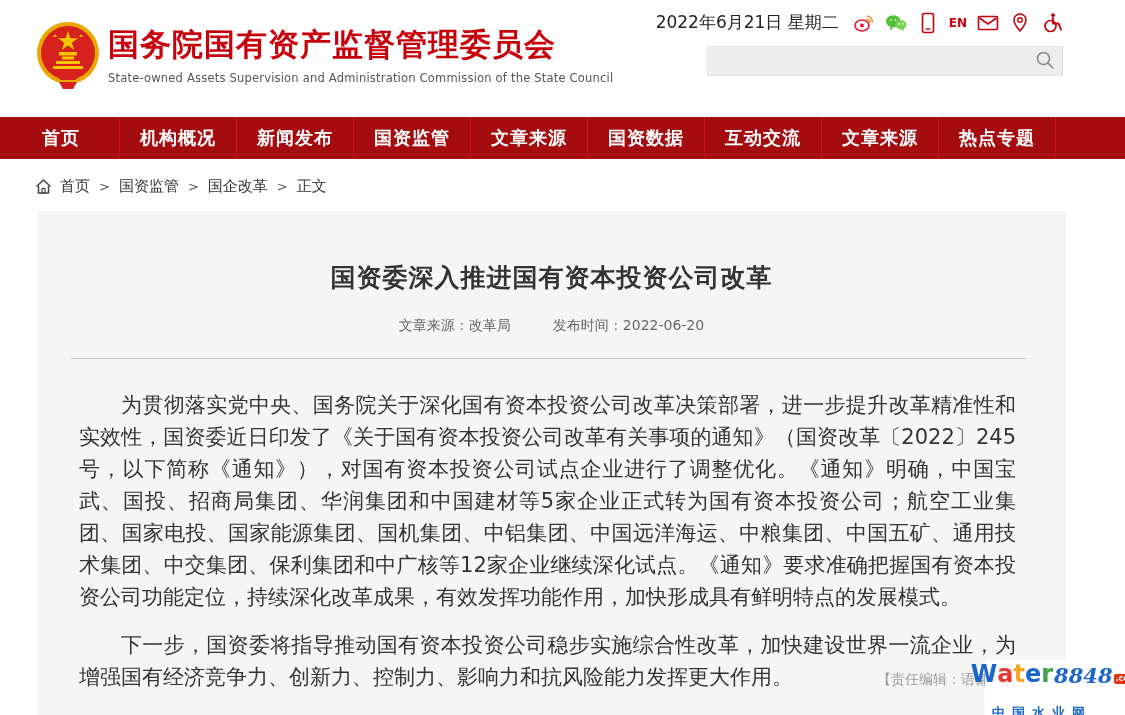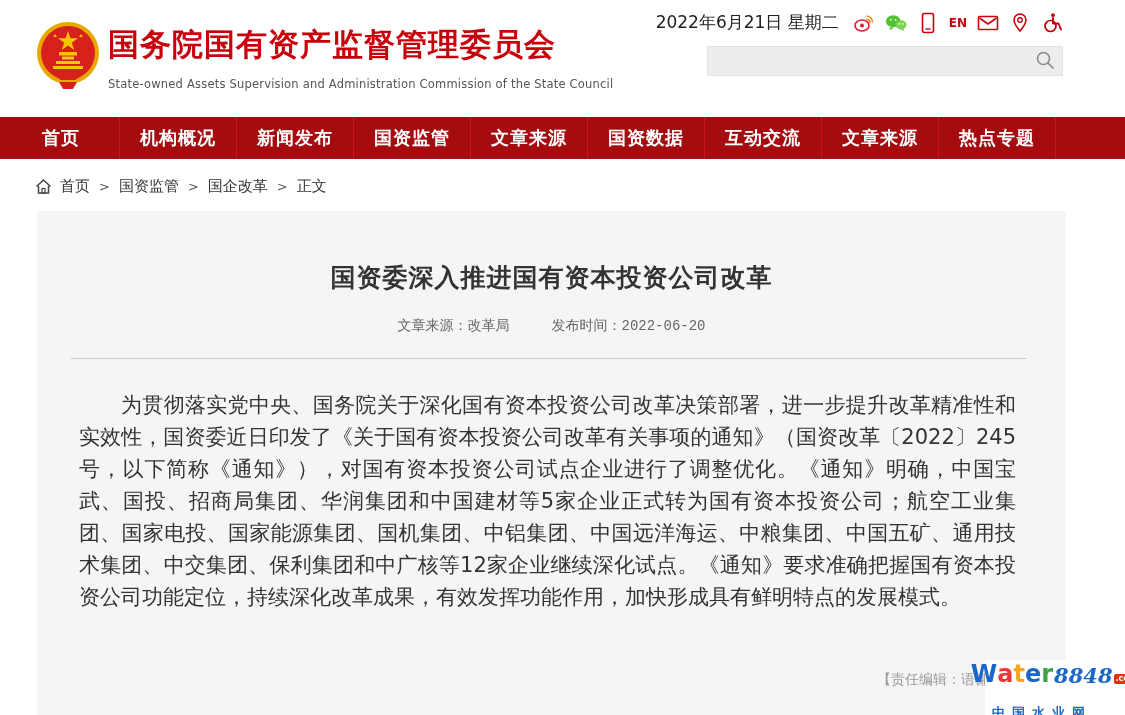--- a/index.html
+++ b/index.html
@@ -9,21 +9,21 @@
   }
   *{margin:0;padding:0;box-sizing:border-box;}
   html,body{background:#fff;}
   body{font-family:"DejaVu Sans","Liberation Sans",sans-serif;}
   #page{position:relative;width:1125px;height:715px;background:var(--page-bg);overflow:hidden;}
 
   
   .logo{position:absolute;left:35px;top:21px;width:66px;height:70px;}
   .site-text{position:absolute;left:108px;top:24px;}
   .site-title{font-size:31px;font-weight:700;color:var(--brand-red);letter-spacing:1px;line-height:1.35;}
-  .site-subtitle{margin-top:11px;font-size:11.5px;color:#555;letter-spacing:.2px;}
+  .site-subtitle{margin-top:5px;font-size:11.5px;color:#555;letter-spacing:.2px;}
 
   .topbar{position:absolute;top:11px;right:62px;display:flex;align-items:center;gap:10px;}
   .topbar .date{font-size:17px;color:#222;margin-right:4px;white-space:nowrap;}
   .tb-icon{width:22px;height:22px;display:inline-flex;align-items:center;justify-content:center;cursor:pointer;}
   .en-link{font-size:12px;font-weight:700;color:var(--brand-red);cursor:pointer;}
 
   .search-box{position:absolute;top:46px;right:62px;width:356px;height:30px;background:#ededed;border:1px solid #e3e3e3;display:flex;align-items:center;}
   .search-input{flex:1;height:100%;border:none;background:transparent;outline:none;padding:0 10px;font-size:14px;color:#333;}
   .search-btn{width:34px;height:28px;border:none;background:transparent;display:flex;align-items:center;justify-content:center;cursor:pointer;}
 
@@ -34,21 +34,21 @@
   
   .breadcrumb{position:absolute;top:177px;left:35px;display:flex;align-items:center;font-size:15px;color:#333;}
   .crumb-wrap{display:flex;align-items:center;}
   .crumb{color:#333;text-decoration:none;cursor:pointer;}
   .crumb-sep{color:#555;margin:0 9px;font-size:13px;}
   .home-icon{margin-right:8px;display:inline-flex;}
 
   
   .panel{position:absolute;left:37px;top:211px;width:1029px;height:504px;background:var(--panel-bg);}
   .article-title{margin-top:50px;text-align:center;font-size:25px;font-weight:700;color:var(--text-dark);letter-spacing:1px;}
-  .article-meta{margin-top:23px;text-align:center;font-size:14px;color:var(--text-meta);font-family:Liberation Mono, monospace;}
+  .article-meta{margin-top:23px;text-align:center;font-size:14px;color:var(--text-meta);}
   .article-meta .meta-label{color:var(--text-meta);}
   .article-meta .meta-gap{display:inline-block;width:42px;}
   .article-divider{margin:23px 40px 0 34px;border:none;border-top:1px solid #c9c9c9;}
   .article-body{margin:30px 50px 0 42px;font-size:21px;line-height:32px;color:var(--text-dark);text-align:justify;}
   .article-body .para{text-indent:2em;margin:0 0 16px 0;}
   .editor-credit{position:absolute;right:77px;bottom:26px;font-size:14px;color:#9a9a9a;}
 
   
   .watermark{position:absolute;left:985px;top:660px;width:140px;height:55px;background:#fff;z-index:5;padding-top:2px;}
   .wm-row1{display:flex;align-items:flex-end;justify-content:center;line-height:1;}
@@ -202,20 +202,21 @@
   <div class="panel">
     <h1 class="article-title">国资委深入推进国有资本投资公司改革</h1>
     <div class="article-meta">
       <span class="meta-label">文章来源：</span><span>改革局</span><span class="meta-gap"></span><span class="meta-label">发布时间：</span><span>2022-06-20</span>
     </div>
     <hr class="article-divider">
     <div class="article-body">
 
         <p class="para">为贯彻落实党中央、国务院关于深化国有资本投资公司改革决策部署，进一步提升改革精准性和实效性，国资委近日印发了《关于国有资本投资公司改革有关事项的通知》（国资改革〔2022〕245号，以下简称《通知》），对国有资本投资公司试点企业进行了调整优化。《通知》明确，中国宝武、国投、招商局集团、华润集团和中国建材等5家企业正式转为国有资本投资公司；航空工业集团、国家电投、国家能源集团、国机集团、中铝集团、中国远洋海运、中粮集团、中国五矿、通用技术集团、中交集团、保利集团和中广核等12家企业继续深化试点。《通知》要求准确把握国有资本投资公司功能定位，持续深化改革成果，有效发挥功能作用，加快形成具有鲜明特点的发展模式。</p>
 
+        <p class="para">下一步，国资委将指导推动国有资本投资公司稳步实施综合性改革，加快建设世界一流企业，为增强国有经济竞争力、创新力、控制力、影响力和抗风险能力发挥更大作用。</p>
       </div>
     <div class="editor-credit">【责任编辑：语谦</div>
   </div>
 
   <div class="watermark">
     <div class="wm-row1">
       <span style="display:inline-flex;">
 
           <span class="wm-letter" style="color: rgb(26, 102, 201);">W</span>
 

